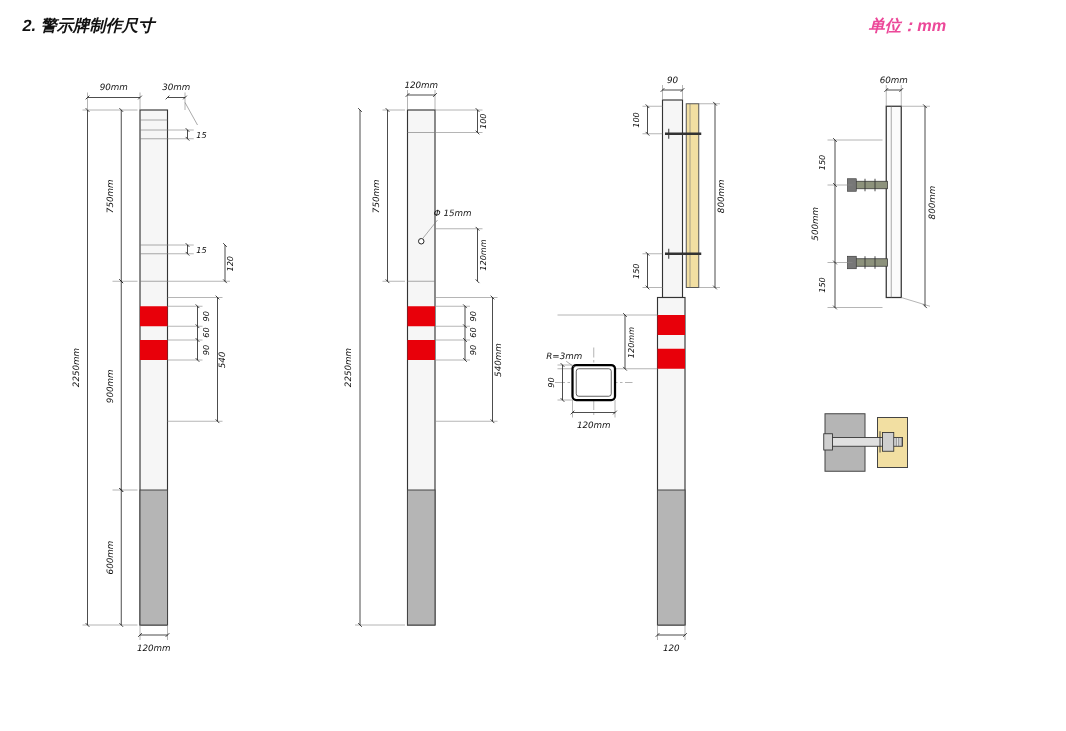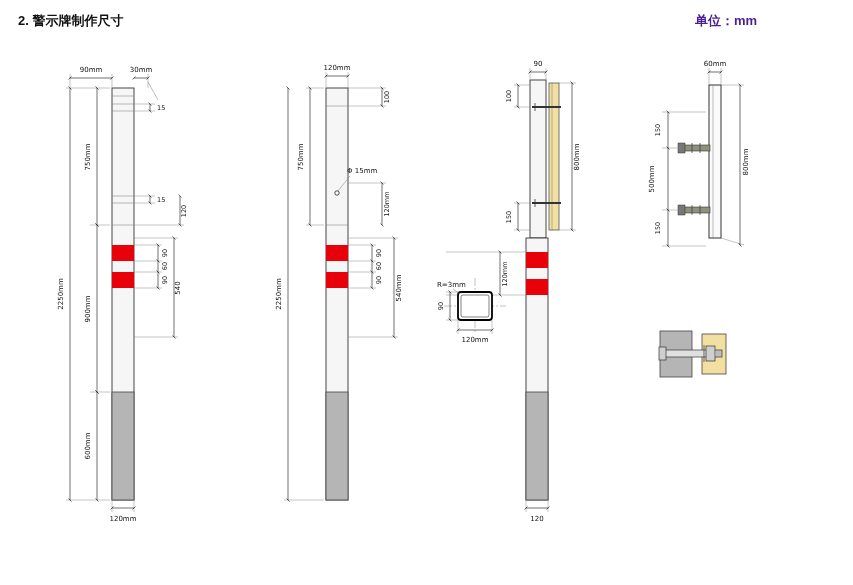--- a/index.html
+++ b/index.html
@@ -1,19 +1,19 @@
 <!DOCTYPE html>
 <html><head>
 <meta charset="utf-8">
 <style>
   html,body{margin:0;padding:0;background:#ffffff;}
   .page{position:relative;width:779px;height:585px;background:#fff;overflow:hidden;
-        font-family:"Liberation Sans",sans-serif;}
+        font-family:"Liberation Sans",sans-serif;font-style:italic;}
   .hdr-title{position:absolute;left:18px;top:12px;font-size:13px;font-weight:bold;color:#111;}
-  .hdr-unit{position:absolute;right:22px;top:12px;font-size:13px;font-weight:bold;color:#4c1d95;}
+  .hdr-unit{position:absolute;right:22px;top:12px;font-size:13px;font-weight:bold;color:#ec4899;}
   svg{position:absolute;left:0;top:0;}
   svg text{font-family:"DejaVu Sans",sans-serif;font-size:7px;fill:#111;}
   svg text.t65{font-size:6.5px;}
   svg text.t7b{font-size:7px;}
   .dim{stroke:#333;stroke-width:0.7;fill:none;}
   .ext{stroke:#888;stroke-width:0.5;fill:none;}
   .thin{stroke:#777;stroke-width:0.5;fill:none;}
   .center{stroke:#999;stroke-width:0.6;fill:none;stroke-dasharray:8 2 2 2;}
   .body{fill:#f6f6f6;stroke:#333;stroke-width:0.9;}
   .bolt{fill:#8d927c;stroke:#333;stroke-width:0.6;}

